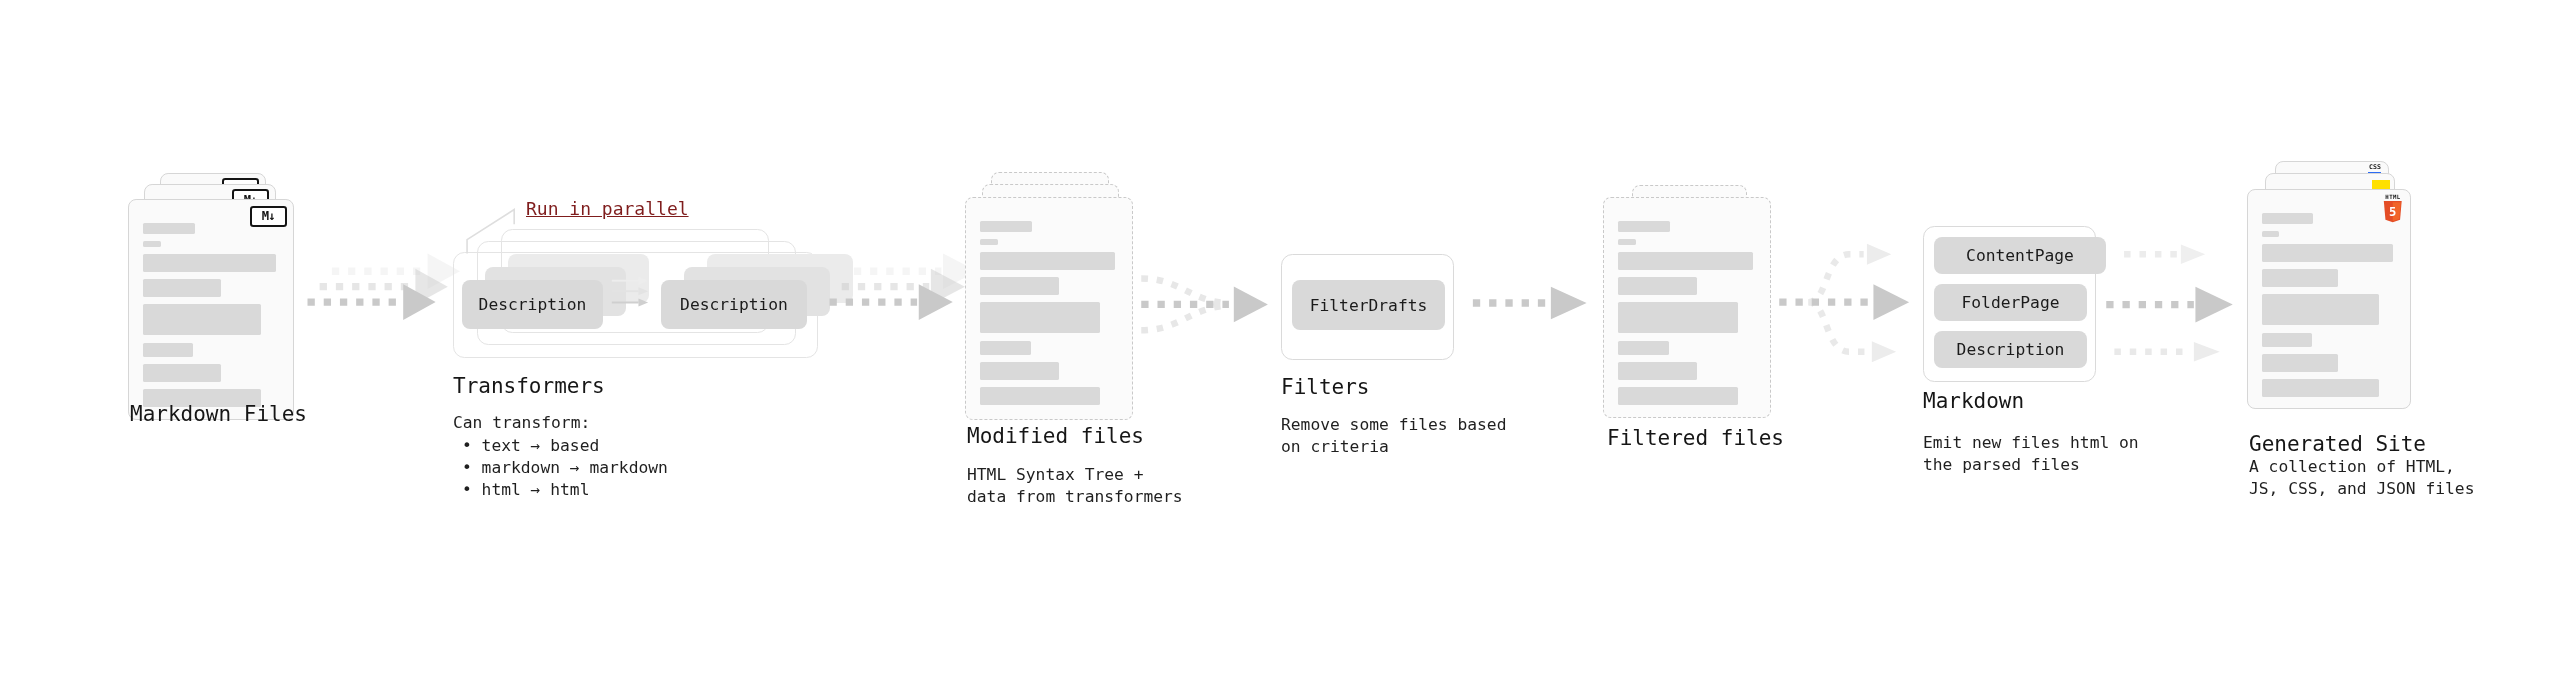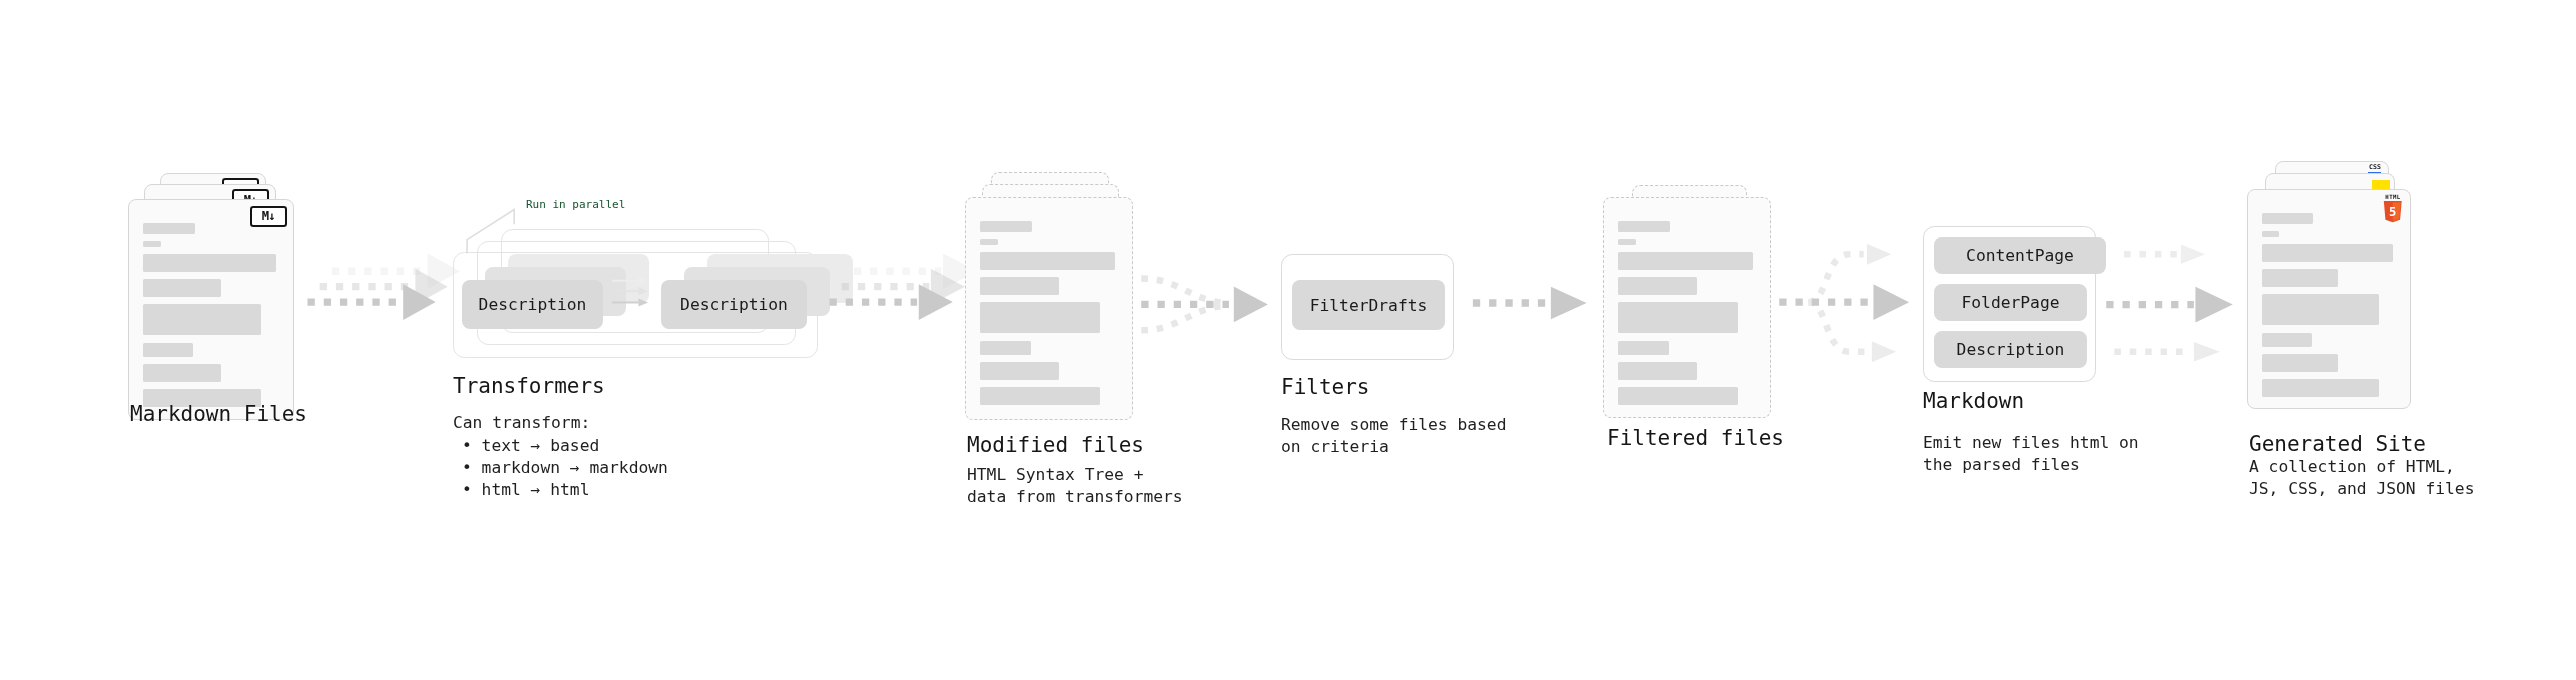--- a/index.html
+++ b/index.html
@@ -68,21 +68,21 @@
   .stage-label{
     position:absolute;
     font-size:21px;font-weight:500;color:#161616;white-space:nowrap;
   }
   .stage-desc{
     position:absolute;
     font-size:16.3px;line-height:22px;color:#1f1f1f;white-space:pre;
   }
   .annotation{
     position:absolute;
-    font-size:11px;color:#14532d;white-space:nowrap;
+    font-size:18px;color:#7f1d1d;white-space:nowrap;text-decoration:underline;
   }
   .bullet-line{font-size:16.3px;line-height:22px;color:#1f1f1f;white-space:pre;}
 
   
   .css-badge{position:absolute;width:16.3px;text-align:center;}
   .css-badge .css-txt{font-size:6.5px;font-weight:bold;color:#141414;line-height:6.5px;letter-spacing:0;}
   .css-badge .css-bar{width:13px;height:2.4px;background:#2b6bf3;margin:1.6px auto 0;}
   .js-badge{position:absolute;width:18px;height:9px;background:#ffe000;}
   .html5-badge{position:absolute;width:21px;text-align:center;}
   .html5-badge .html-txt{font-size:5.7px;font-weight:bold;color:#141414;line-height:6.5px;letter-spacing:0.4px;}
@@ -185,21 +185,21 @@
           <div class="bar" style="width: 38%; height: 10.6px;"></div>
           <div class="bar" style="width: 13%; height: 5.7px;"></div>
           <div class="bar" style="width: 98%; height: 18px;"></div>
           <div class="bar" style="width: 57%; height: 18px;"></div>
           <div class="bar" style="width: 87%; height: 31px;"></div>
           <div class="bar" style="width: 37%; height: 14px;"></div>
           <div class="bar" style="width: 57%; height: 18px;"></div>
           <div class="bar" style="width: 87%; height: 18px;"></div>
         </div>
     </div>
-    <div class="stage-label" style="left:967px;top:424px;margin-top:9px;">Modified files</div>
+    <div class="stage-label" style="left:967px;top:424px;">Modified files</div>
     <div class="stage-desc" style="left:967px;top:464px;">HTML Syntax Tree +
 data from transformers</div>
   </div>
 
   <svg class="abs" style="left:1138px;top:258px;" width="138" height="96" viewBox="0 0 170 118">
     <path d="M4,25 C50,25 65,52 106,55" fill="none" stroke="#e7e7e7" stroke-width="8" stroke-dasharray="8 11"></path>
     <path d="M4,89 C50,89 65,62 106,59" fill="none" stroke="#e7e7e7" stroke-width="8" stroke-dasharray="8 11"></path>
     <line x1="4" y1="57" x2="112" y2="57" stroke="#c9c9c9" stroke-width="9" stroke-dasharray="9 11"></line>
     <path d="M118,35 L160,57 L118,79 Z" fill="#c9c9c9"></path>
   </svg>

